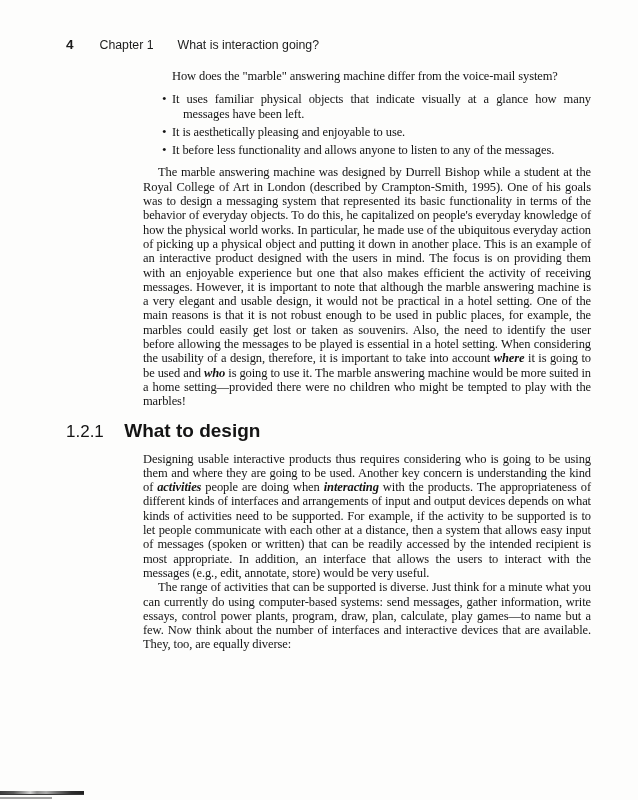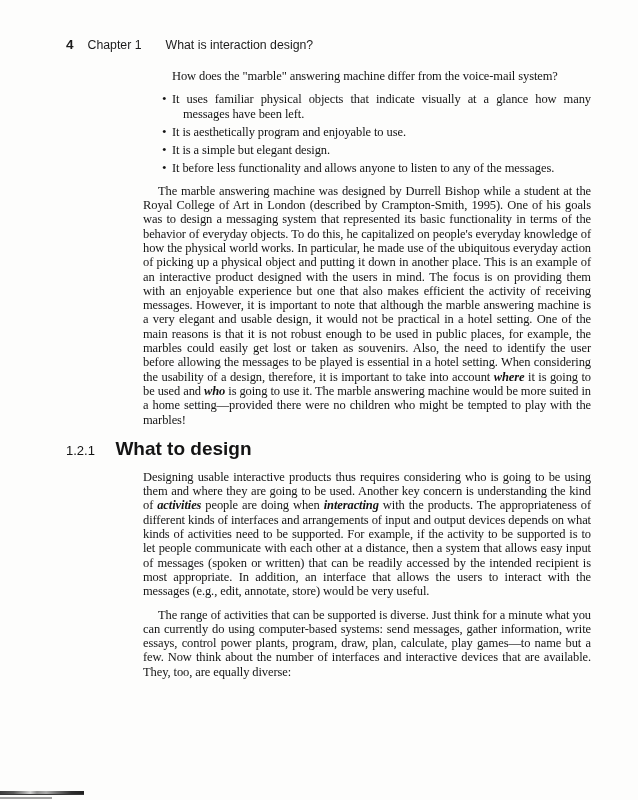--- a/index.html
+++ b/index.html
@@ -14,21 +14,21 @@
   }
   
   .running-head {
     display: flex;
     align-items: baseline;
     margin: 37px 0 0 66px;
     font-family: "Liberation Sans", sans-serif;
     color: #1c1c1c;
   }
   .pagenum { font-size: 13.5px; font-weight: bold; }
-  .chapter { margin-left: 14px; font-size: 12.3px; }
+  .chapter { margin-left: 26px; font-size: 12.3px; }
   .chtitle { margin-left: 24px; font-size: 12.3px; }
 
   
   .bodytext {
     font-size: 12.5px;
     line-height: 14.3px;
     letter-spacing: -0.1px;
     text-align: justify;
     color: #141414;
   }
@@ -56,30 +56,30 @@
     left: 19px;
     top: 0;
     text-indent: 0;
     font-size: 13px;
   }
   .para {
     margin: 8px 0 0 143px;
     width: 448px;
   }
   .para.indent { text-indent: 15px; }
-  .para.cont { margin-top: 9px; }
+  .para.cont { margin-top: 0; }
   .bi { font-weight: bold; font-style: italic; }
 
   
   .section-head {
     margin: 11px 0 0 66px;
     font-family: "Liberation Sans", sans-serif;
     color: #141414;
   }
-  .sec-num { font-size: 13px; }
+  .sec-num { font-size: 17px; }
   .sec-title { margin-left: 16px; font-size: 19px; font-weight: bold; }
   .section-head + .para { margin-top: 10px; }
 
   
   .artifact-line {
     position: absolute;
     left: 0;
     top: 791px;
     width: 84px;
     height: 2.5px;
@@ -98,29 +98,28 @@
   }
 </style>
 </head>
 <body>
 
 <div class="page">
 
   <header class="running-head">
     <span class="pagenum">4</span>
     <span class="chapter">Chapter 1</span>
-    <span class="chtitle">What is interaction design?</span>
+    <span class="chtitle">What is interaction going?</span>
   </header>
 
   <p class="bodytext question">How does the "marble" answering machine differ from the voice-mail system?</p>
 
   <ul class="bullets bodytext">
     <li>It uses familiar physical objects that indicate visually at a glance how many messages have been left.</li>
-    <li>It is aesthetically program and enjoyable to use.</li>
-    <li>It is a simple but elegant design.</li>
+    <li>It is aesthetically pleasing and enjoyable to use.</li>
     <li>It before less functionality and allows anyone to listen to any of the messages.</li>
   </ul>
 
   <p class="bodytext para indent"><span>The marble answering machine was designed by Durrell Bishop while a student at the Royal College of Art in London (described by Crampton-Smith, 1995). One of his goals was to design a messaging system that represented its basic functionality in terms of the behavior of everyday objects. To do this, he capitalized on people's everyday knowledge of how the physical world works. In particular, he made use of the ubiquitous everyday action of picking up a physical object and putting it down in another place. This is an example of an interactive product designed with the users in mind. The focus is on providing them with an enjoyable experience but one that also makes efficient the activity of receiving messages. However, it is important to note that although the marble answering machine is a very elegant and usable design, it would not be practical in a hotel setting. One of the main reasons is that it is not robust enough to be used in public places, for example, the marbles could easily get lost or taken as souvenirs. Also, the need to identify the user before allowing the messages to be played is essential in a hotel setting. When considering the usability of a design, therefore, it is important to take into account </span><span class="bi">where</span><span> it is going to be used and </span><span class="bi">who</span><span> is going to use it. The marble answering machine would be more suited in a home setting—provided there were no children who might be tempted to play with the marbles!</span></p>
 
   <div class="section-head">
     <span class="sec-num">1.2.1</span>
     <span class="sec-title">What to design</span>
   </div>
 

